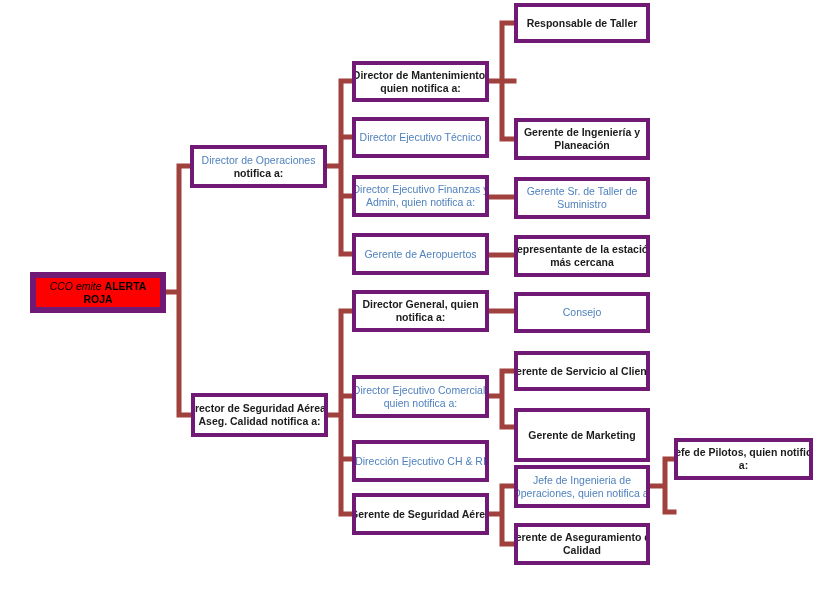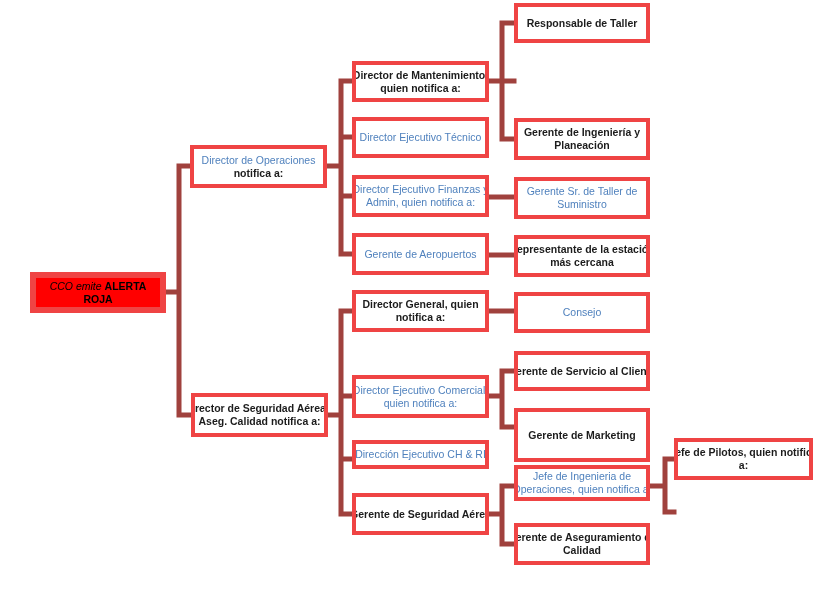--- a/index.html
+++ b/index.html
@@ -2,21 +2,21 @@
 <html><head>
 <meta charset="utf-8">
 <style>
   html,body{margin:0;padding:0;background:#ffffff;}
   body{width:835px;height:589px;position:relative;overflow:hidden;
        font-family:"Liberation Sans",sans-serif;}
   .stage{position:absolute;left:0;top:0;width:835px;height:589px;}
   .connectors{position:absolute;left:0;top:0;}
   .connectors path{fill:none;stroke:#A0413D;stroke-width:5;stroke-linecap:square;}
   .node{position:absolute;box-sizing:border-box;background:#ffffff;
-        border:4px solid #ef4444;display:flex;align-items:center;justify-content:center;
+        border:4px solid #701a75;display:flex;align-items:center;justify-content:center;
         text-align:center;font-size:10.5px;line-height:13px;color:#1c1c1c;
         font-weight:bold;padding:1px 2px;overflow:hidden;}
   .node.blue{color:#4F81BD;font-weight:normal;text-align:center;}
   .ln{display:block;white-space:nowrap;}
   .t-blue{display:block;white-space:nowrap;color:#4F81BD;font-weight:normal;}
   .t-black{display:block;white-space:nowrap;color:#1c1c1c;font-weight:bold;}
   .node.root{background:#FF0000;border-width:6px;font-weight:normal;color:#000;}
   .root-prefix{font-weight:normal;margin-right:3px;font-style:italic;}
   .root-bold{font-weight:bold;}
 </style>
@@ -82,21 +82,21 @@
       <span class="ln">Director General, quien</span>
       <span class="ln">notifica a:</span>
     </div>
   </div>
   <div class="node blue" style="left:352px;top:375px;width:137px;height:43px">
     <div>
       <span class="ln">Director Ejecutivo Comercial,</span>
       <span class="ln">quien notifica a:</span>
     </div>
   </div>
-  <div class="node blue" style="left:352px;top:440px;width:137px;height:29px">
+  <div class="node blue" style="left:352px;top:440px;width:137px;height:42px">
     <div>
       <span class="ln">Dirección Ejecutivo CH &amp; RI</span>
     </div>
   </div>
   <div class="node" style="left:352px;top:493px;width:137px;height:42px">
     <div>
       <span class="ln">Gerente de Seguridad Aérea</span>
     </div>
   </div>
 
@@ -131,21 +131,21 @@
   <div class="node" style="left:514px;top:351px;width:136px;height:40px">
     <div>
       <span class="ln">Gerente de Servicio al Cliente</span>
     </div>
   </div>
   <div class="node" style="left:514px;top:408px;width:136px;height:54px">
     <div>
       <span class="ln">Gerente de Marketing</span>
     </div>
   </div>
-  <div class="node blue" style="left:514px;top:465px;width:136px;height:36px">
+  <div class="node blue" style="left:514px;top:465px;width:136px;height:43px">
     <div>
       <span class="ln">Jefe de Ingenieria de</span>
       <span class="ln">Operaciones, quien notifica a:</span>
     </div>
   </div>
   <div class="node" style="left:514px;top:523px;width:136px;height:42px">
     <div>
       <span class="ln">Gerente de Aseguramiento de</span>
       <span class="ln">Calidad</span>
     </div>

